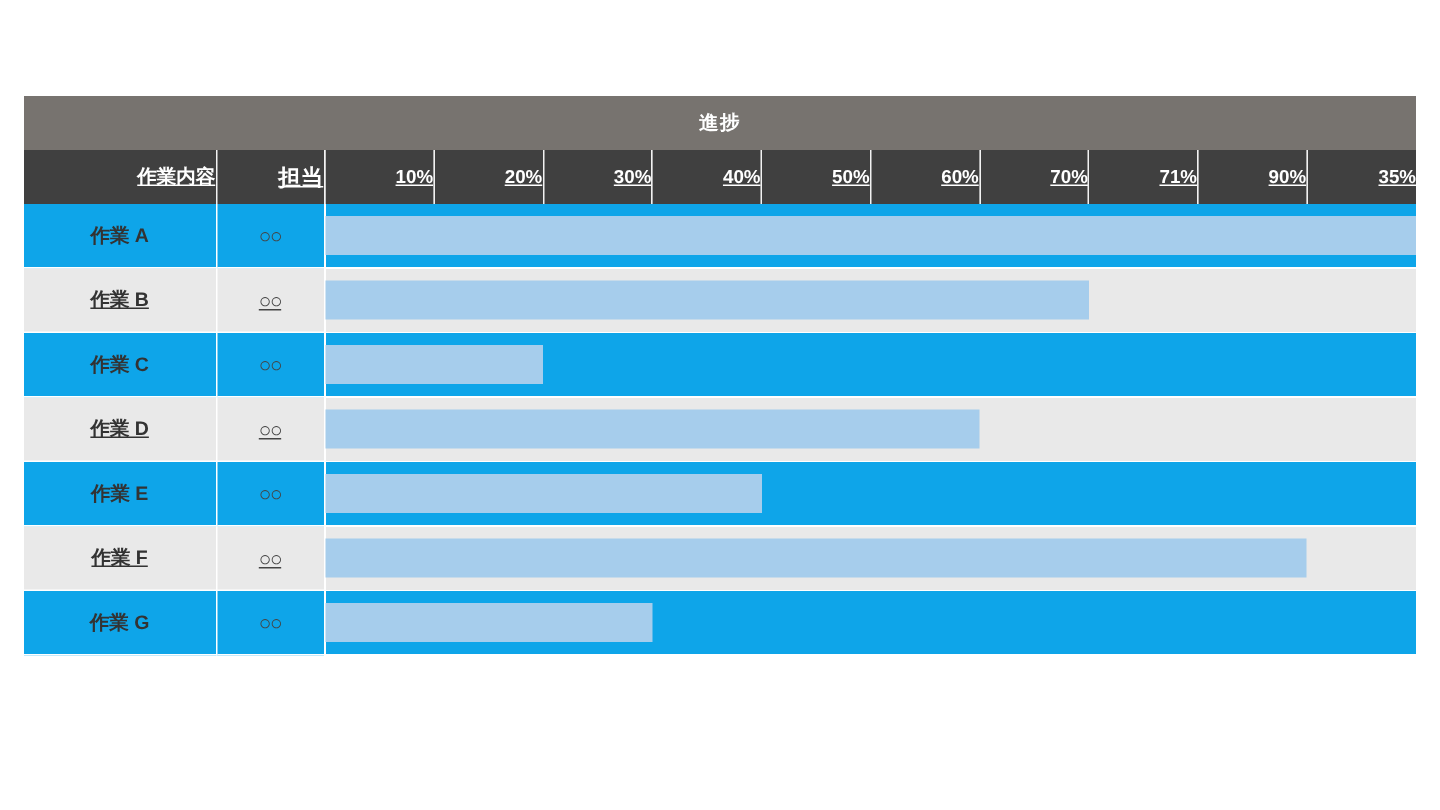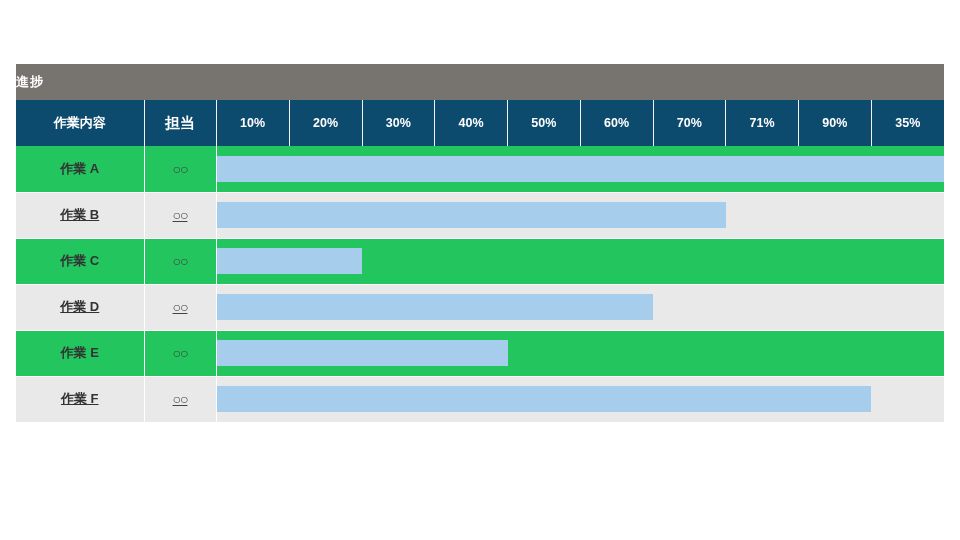--- a/index.html
+++ b/index.html
@@ -30,46 +30,47 @@
     border-collapse: collapse;
     table-layout: fixed;
   }
 
   
   .title-band {
     background: #77736f;
     color: #ffffff;
     font-size: 13px;
     font-weight: bold;
-    text-align: left;
+    text-align: center;
     height: 36px;
     letter-spacing: 1px;
     border: none;
     padding: 0;
   }
 
   
   .col-head {
-    background: #0c4a6e;
+    background: #404040;
     color: #ffffff;
     font-size: 12.5px;
     font-weight: bold;
-    text-align: center;
+    text-align: right;
     height: 34px;
     padding: 0;
     border-right: 1px solid #f2f2f2;
     box-sizing: border-box;
+    text-decoration: underline;
   }
   .col-head.last { border-right: none; }
   .col-head.task-col { font-size: 13px; }
   .col-head.owner-col { font-size: 15px; }
 
   
-  tbody tr { height: 46px; }
-  tbody tr.odd  td { background: #22c55e; }
+  tbody tr { height: 36px; }
+  tbody tr.odd  td { background: #0ea5e9; }
   tbody tr.even td { background: #e9e9e9; text-decoration: underline; }
 
   td.task-cell,
   td.owner-cell {
     text-align: center;
     font-size: 13px;
     font-weight: bold;
     color: #333333;
     padding: 0;
     border-right: 1px solid #ffffff;
@@ -197,16 +198,25 @@
         </tr>
         <tr class="even">
           <td class="task-cell">作業 F</td>
           <td class="owner-cell">○○</td>
           <td class="track-cell">
             <div class="track">
               <div class="bar" style="width: 90%; background: rgb(166, 205, 236);"></div>
             </div>
           </td>
         </tr>
+        <tr class="odd">
+          <td class="task-cell">作業 G</td>
+          <td class="owner-cell">○○</td>
+          <td class="track-cell">
+            <div class="track">
+              <div class="bar" style="width: 30%; background: rgb(166, 205, 236);"></div>
+            </div>
+          </td>
+        </tr>
       </tbody>
   </table>
 
 </div>
 
 </body></html>

